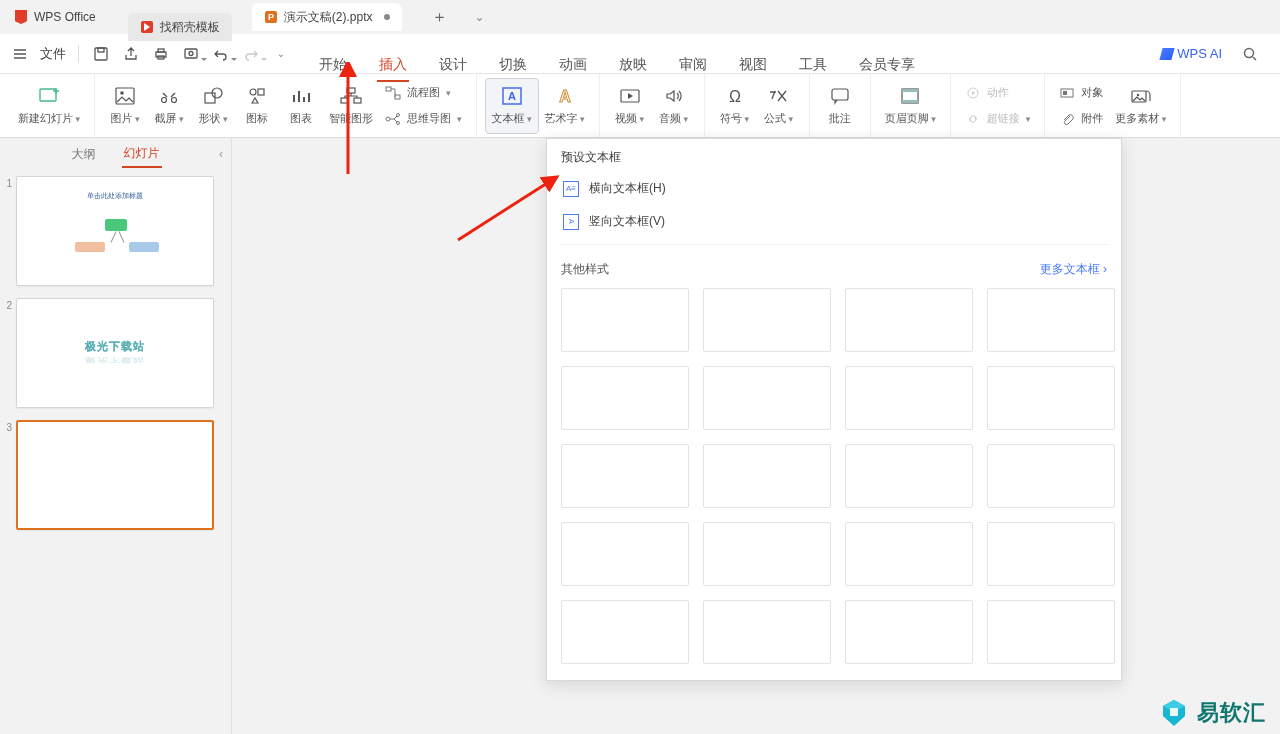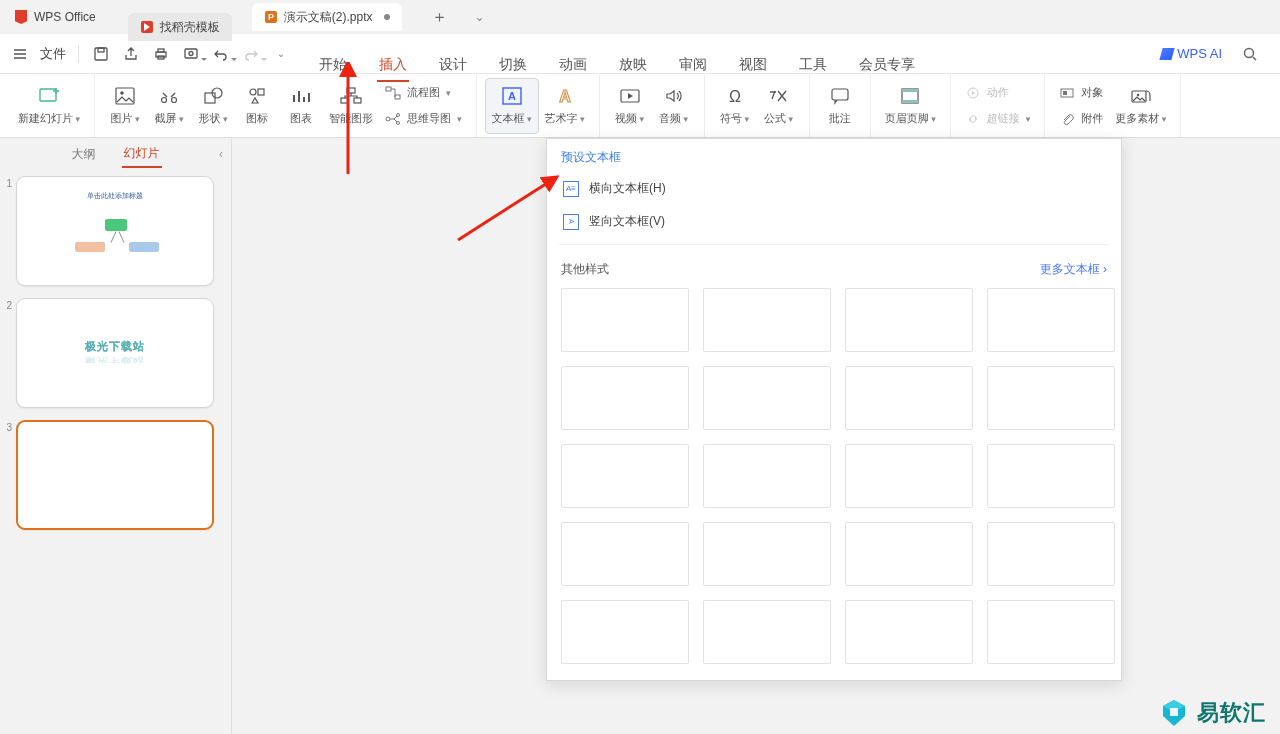--- a/index.html
+++ b/index.html
@@ -46,40 +46,40 @@
   
   .workspace { position:absolute; top:138px; bottom:0; left:0; right:0; display:flex; background:#f2f2f2; }
   .sidepanel { width:232px; background:#f2f2f2; border-right:1px solid #e0e0e0; display:flex; flex-direction:column; }
   .sp-tabs { height:32px; display:flex; align-items:center; justify-content:center; gap:24px; position:relative; }
   .sp-tab { font-size:12px; color:#777; cursor:pointer; padding:4px 2px; }
   .sp-tab.active { color:#d14424; border-bottom:2px solid #d14424; }
   .sp-collapse { position:absolute; right:8px; color:#999; cursor:pointer; font-size:12px; }
   .thumbs { flex:1; overflow:auto; padding:6px 8px 6px 2px; }
   .thumb-row { display:flex; align-items:flex-start; gap:4px; margin-bottom:12px; }
   .thumb-num { width:10px; font-size:10px; color:#888; padding-top:2px; text-align:right; }
-  .thumb { width:198px; height:110px; background:#fff; border:1px solid #d5d5d5; border-radius:9px; box-shadow:0 1px 2px rgba(0,0,0,0.06); position:relative; }
+  .thumb { width:198px; height:110px; background:#fff; border:1px solid #d5d5d5; border-radius:2px; box-shadow:0 1px 2px rgba(0,0,0,0.06); position:relative; }
   .thumb.selected { border:2px solid #e1701a; }
   .canvas { flex:1; background:#f2f2f2; position:relative; }
   .slide-canvas { position:absolute; left:20px; top:20px; right:20px; bottom:20px; }
 
   
   .t1-title { position:absolute; top:14px; left:50%; transform:translateX(-50%); font-size:7px; color:#2f5a9a; }
   .t1-box { position:absolute; width:22px; height:12px; border-radius:2px; }
   .t1-g { background:#49c77a; top:42px; left:88px; }
   .t1-o { background:#f2c0a0; top:65px; left:58px; width:30px; height:10px; }
   .t1-b { background:#a9c9ea; top:65px; left:112px; width:30px; height:10px; }
   .t1-line { position:absolute; width:1px; height:12px; background:#999; }
   .t1-l1 { top:54px; left:96px; transform:rotate(25deg); }
   .t1-l2 { top:54px; left:104px; transform:rotate(-25deg); }
   .t2-txt { position:absolute; top:40px; left:50%; transform:translateX(-50%); font-size:11px; font-weight:bold; background:linear-gradient(#5ab0b5,#6ab7bc); -webkit-background-clip:text; color:#5ab0b5; letter-spacing:1px; }
   .t2-reflect { position:absolute; top:54px; left:50%; transform:translateX(-50%) scaleY(-0.6); font-size:11px; font-weight:bold; color:#5ab0b5; opacity:0.25; letter-spacing:1px; }
 
   
   .textbox-popup { position:absolute; left:546px; top:138px; width:576px; background:#fff; border:1px solid #d8d8d8; box-shadow:0 4px 16px rgba(0,0,0,0.12); z-index:20; padding-bottom:12px; }
-  .popup-section-title { font-size:12px; color:#3b82f6; padding:10px 14px 6px; }
+  .popup-section-title { font-size:12px; color:#404040; padding:10px 14px 6px; }
   .popup-item { display:flex; align-items:center; gap:10px; padding:8px 16px; font-size:12px; color:#444; cursor:pointer; }
   .popup-item .pi-icon { width:16px; height:16px; border:1px solid #4a7bff; color:#4a7bff; font-size:8px; display:flex; align-items:center; justify-content:center; }
   .popup-divider { height:1px; background:#eee; margin:6px 12px; }
   .popup-header-row { display:flex; align-items:center; justify-content:space-between; padding:10px 14px 6px; }
   .popup-more { font-size:12px; color:#4a7bff; cursor:pointer; }
   .style-grid { display:grid; grid-template-columns:repeat(4, 128px); gap:14px; padding:4px 14px; }
   .style-cell { height:64px; background:#fff; border:1px solid #e2e2e2; border-radius:2px; }
 
   
   .arrow { position:absolute; z-index:30; pointer-events:none; }

